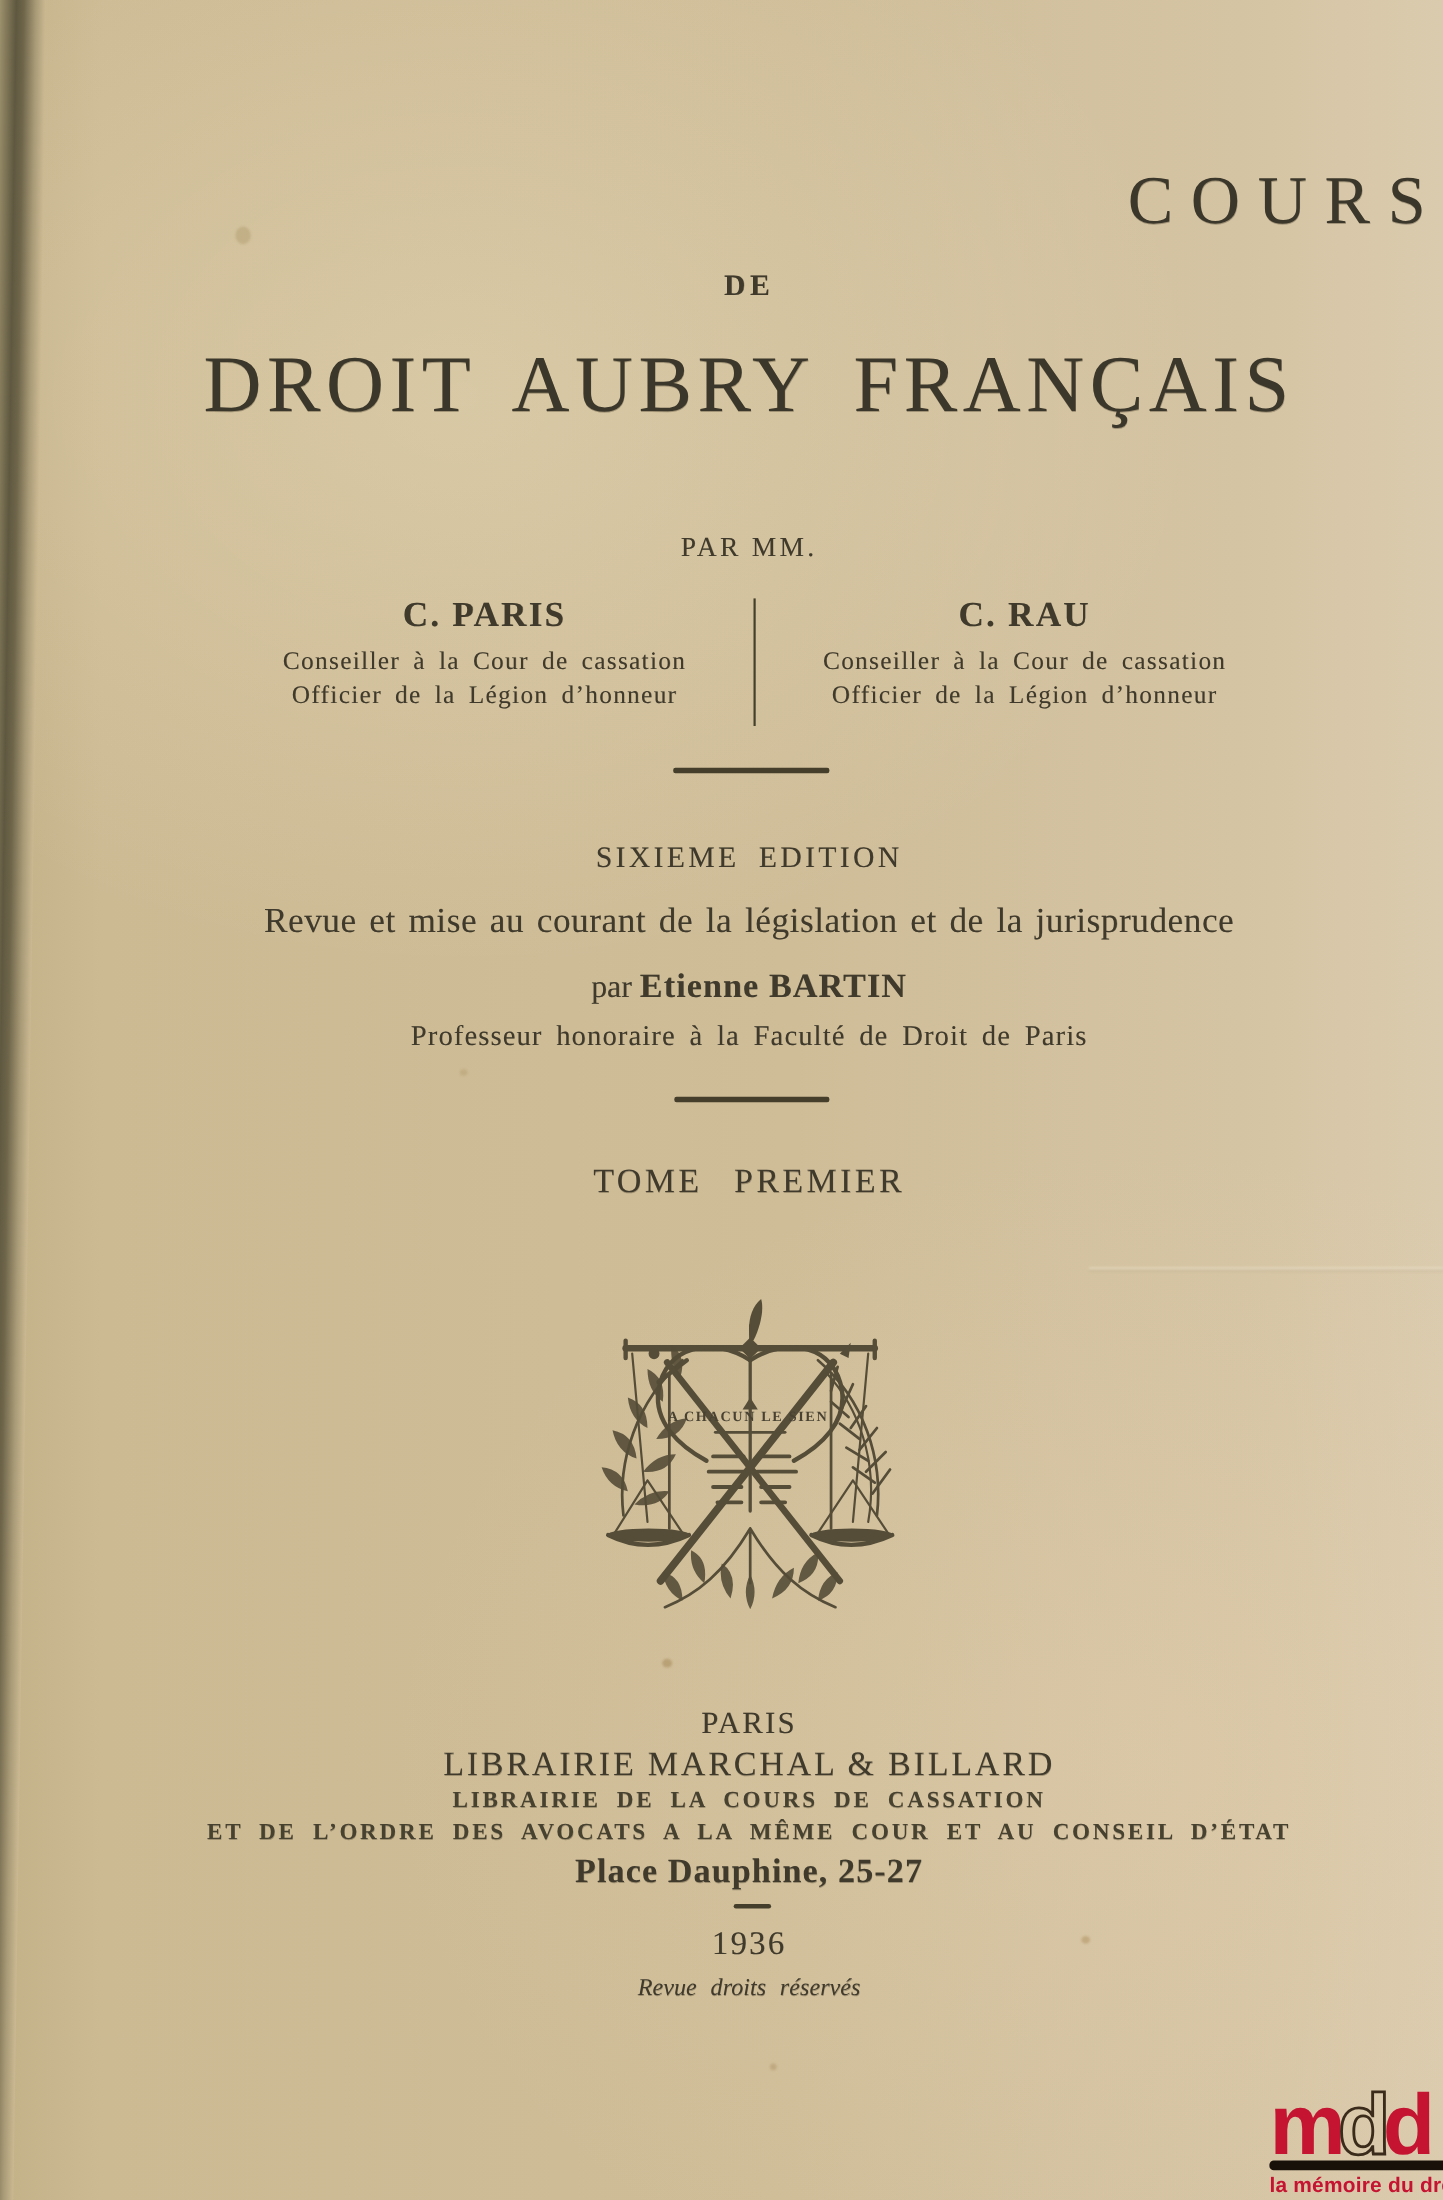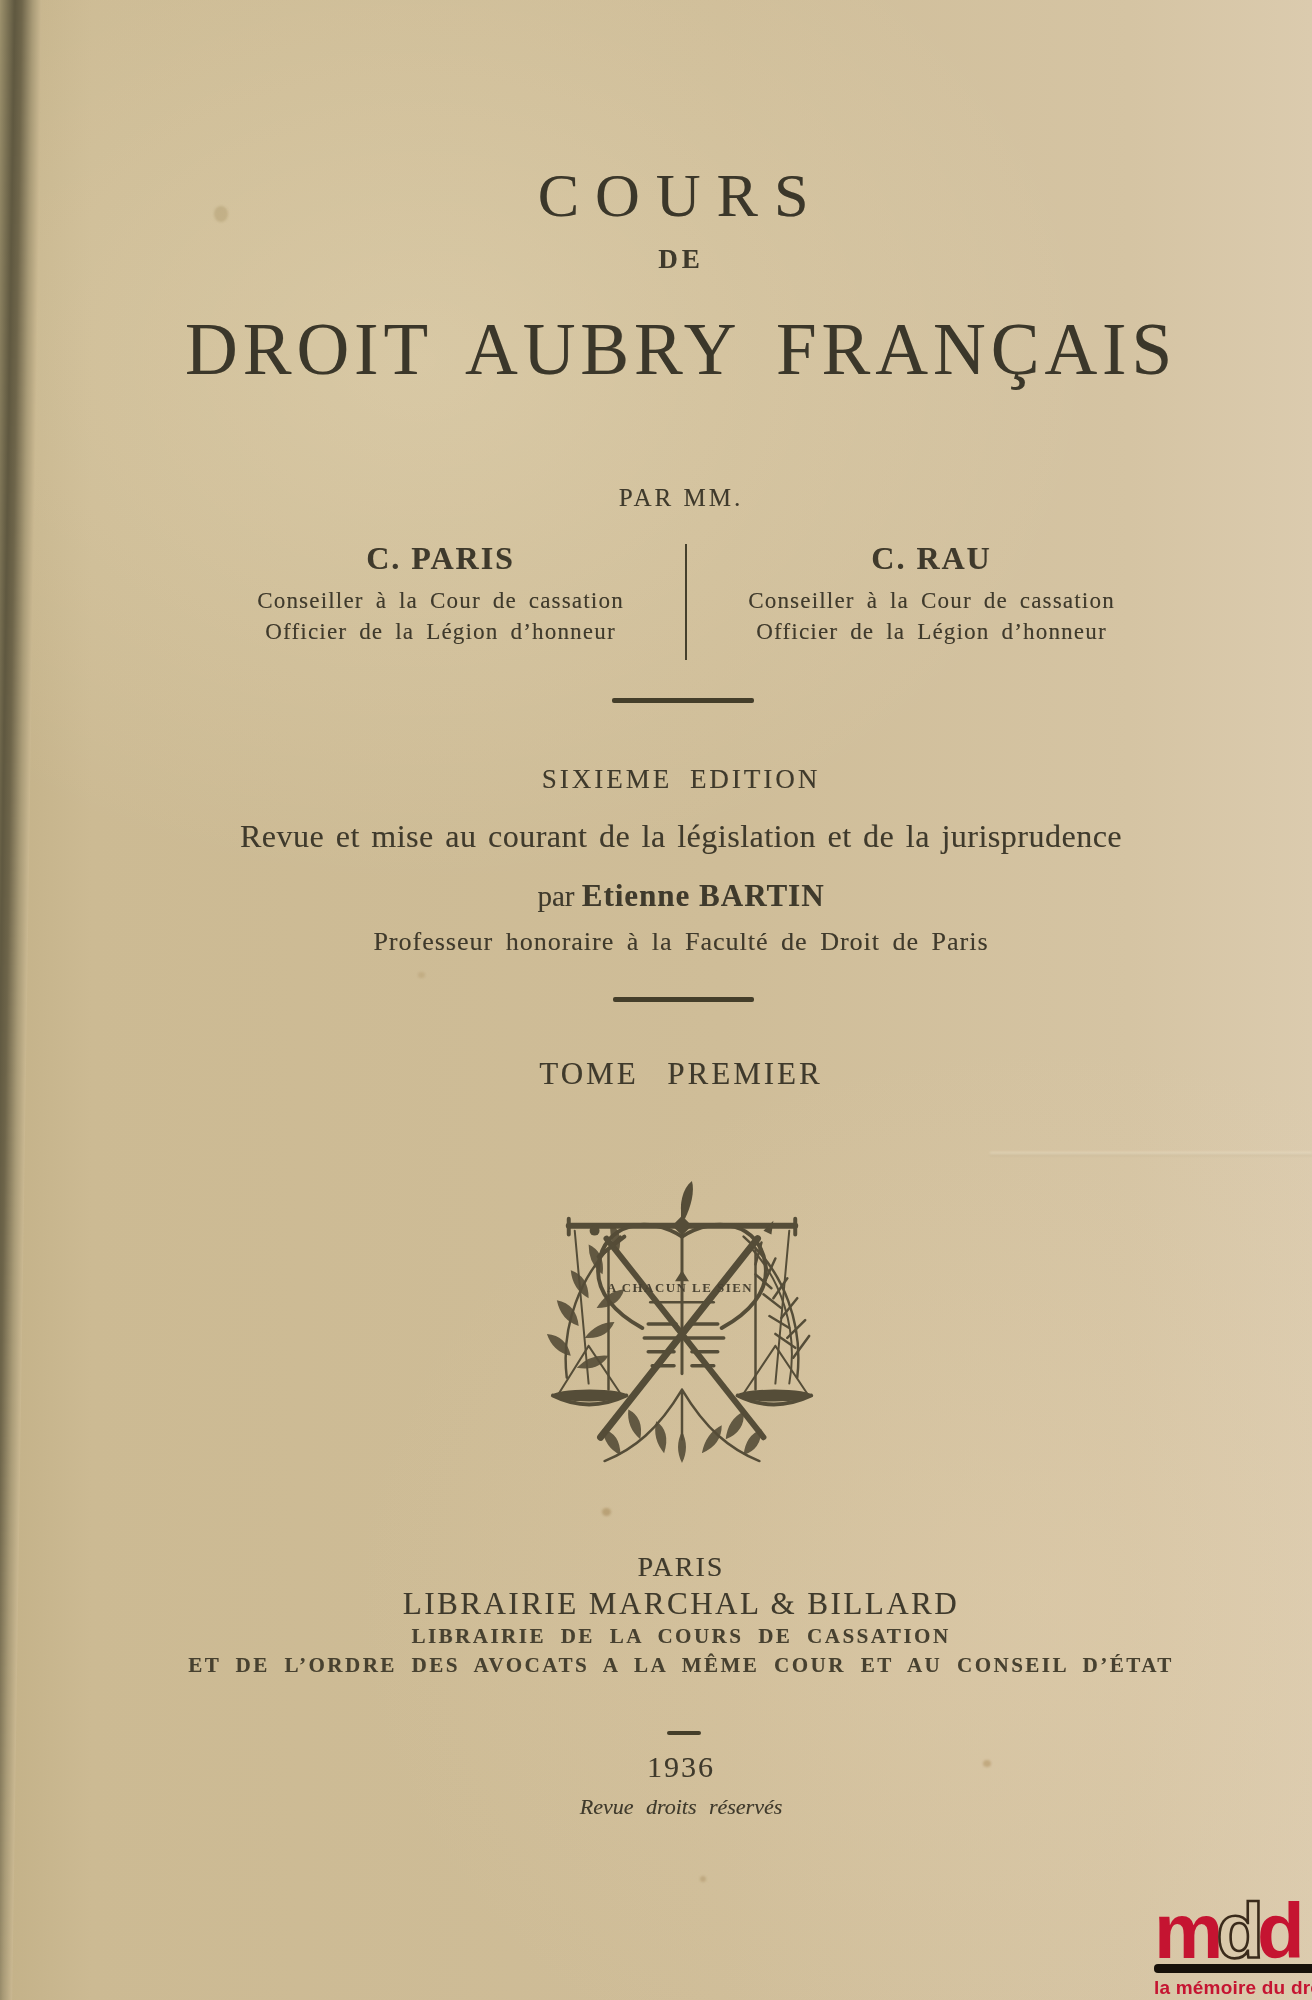--- a/index.html
+++ b/index.html
@@ -29,21 +29,21 @@
   .speck{position:absolute;border-radius:50%;filter:blur(1px);}
   .s1{left:602px;top:1508px;width:9px;height:8px;background:rgba(150,118,66,.40);}
   .s2{left:983px;top:1760px;width:8px;height:7px;background:rgba(160,126,72,.38);}
   .s3{left:214px;top:206px;width:14px;height:16px;background:rgba(150,128,80,.28);}
   .s4{left:700px;top:1876px;width:6px;height:6px;background:rgba(150,120,70,.30);}
   .s5{left:418px;top:972px;width:7px;height:6px;background:rgba(160,130,80,.25);}
 
   .cx{position:absolute;left:50px;right:0;text-align:center;letter-spacing:0;}
   .old{text-shadow:0.3px 0.4px 0 rgba(66,58,40,0.35);}
 
-  .t-cours{top:160px;font-size:62px;letter-spacing:16px;color:#3b372a;}
+  .t-cours{top:148px;font-size:62px;letter-spacing:16px;color:#3b372a;text-align:right;}
   .t-de{top:244px;font-size:27px;letter-spacing:4px;font-weight:bold;}
   .t-main{top:308px;font-size:73px;letter-spacing:5px;word-spacing:14px;color:#3b372a;}
   .t-sub{top:410px;font-size:34px;letter-spacing:2px;word-spacing:9px;}
   .t-parmm{top:484px;font-size:25px;letter-spacing:3px;}
 
   .authors{position:absolute;left:196px;top:540px;width:980px;display:flex;}
   .authors .col{width:489px;text-align:center;}
   .authors .vrule{width:2px;height:116px;background:#45402c;margin-top:4px;}
   .author-name{font-size:32px;font-weight:bold;letter-spacing:2px;margin-bottom:8px;}
   .author-line{font-size:23px;letter-spacing:1.2px;word-spacing:5px;line-height:31px;}
@@ -165,20 +165,21 @@
       <path d="M150,212 C126,252 102,272 72,284 M150,212 C174,252 198,272 228,284 M150,216 L150,262" stroke-width="2.5"></path>
       <path d="M108,262 q-14,-12 -12,-30 q16,8 12,30 z M132,276 q-12,-14 -8,-32 q15,10 8,32 z M170,276 q4,-20 20,-28 q0,20 -20,28 z M194,262 q2,-20 18,-28 q2,20 -18,28 z M150,286 q-8,-16 0,-32 q8,16 0,32 z M88,278 q-16,-8 -18,-26 q18,4 18,26 z M212,278 q2,-20 18,-26 q0,20 -18,26 z" fill="#4b4430" stroke="none" opacity="0.9"></path>
     </g>
     <text x="148" y="114" text-anchor="middle" font-family="Liberation Serif, DejaVu Serif, serif" font-size="13" font-weight="bold" letter-spacing="1.5" fill="#3e382a">A CHACUN LE SIEN</text>
   </svg>
 
   <div class="cx old t-city">PARIS</div>
   <div class="cx old t-pub">LIBRAIRIE MARCHAL &amp; BILLARD</div>
   <div class="cx old t-publ1">LIBRAIRIE DE LA COURS DE CASSATION</div>
   <div class="cx old t-publ2">ET DE L’ORDRE DES AVOCATS A LA MÊME COUR ET AU CONSEIL D’ÉTAT</div>
+  <div class="cx old t-addr">Place Dauphine, 25-27</div>
   <div class="hrule rdash"></div>
   <div class="cx old t-year">1936</div>
   <div class="cx old t-rights">Revue droits réservés</div>
 
   <div class="mdd">
     <div class="mdd-letters"><span>m</span><span class="dd">d</span><span>d</span></div>
     <div class="mdd-bar"></div>
     <div class="mdd-tag">la mémoire du droit</div>
   </div>
 </div>

